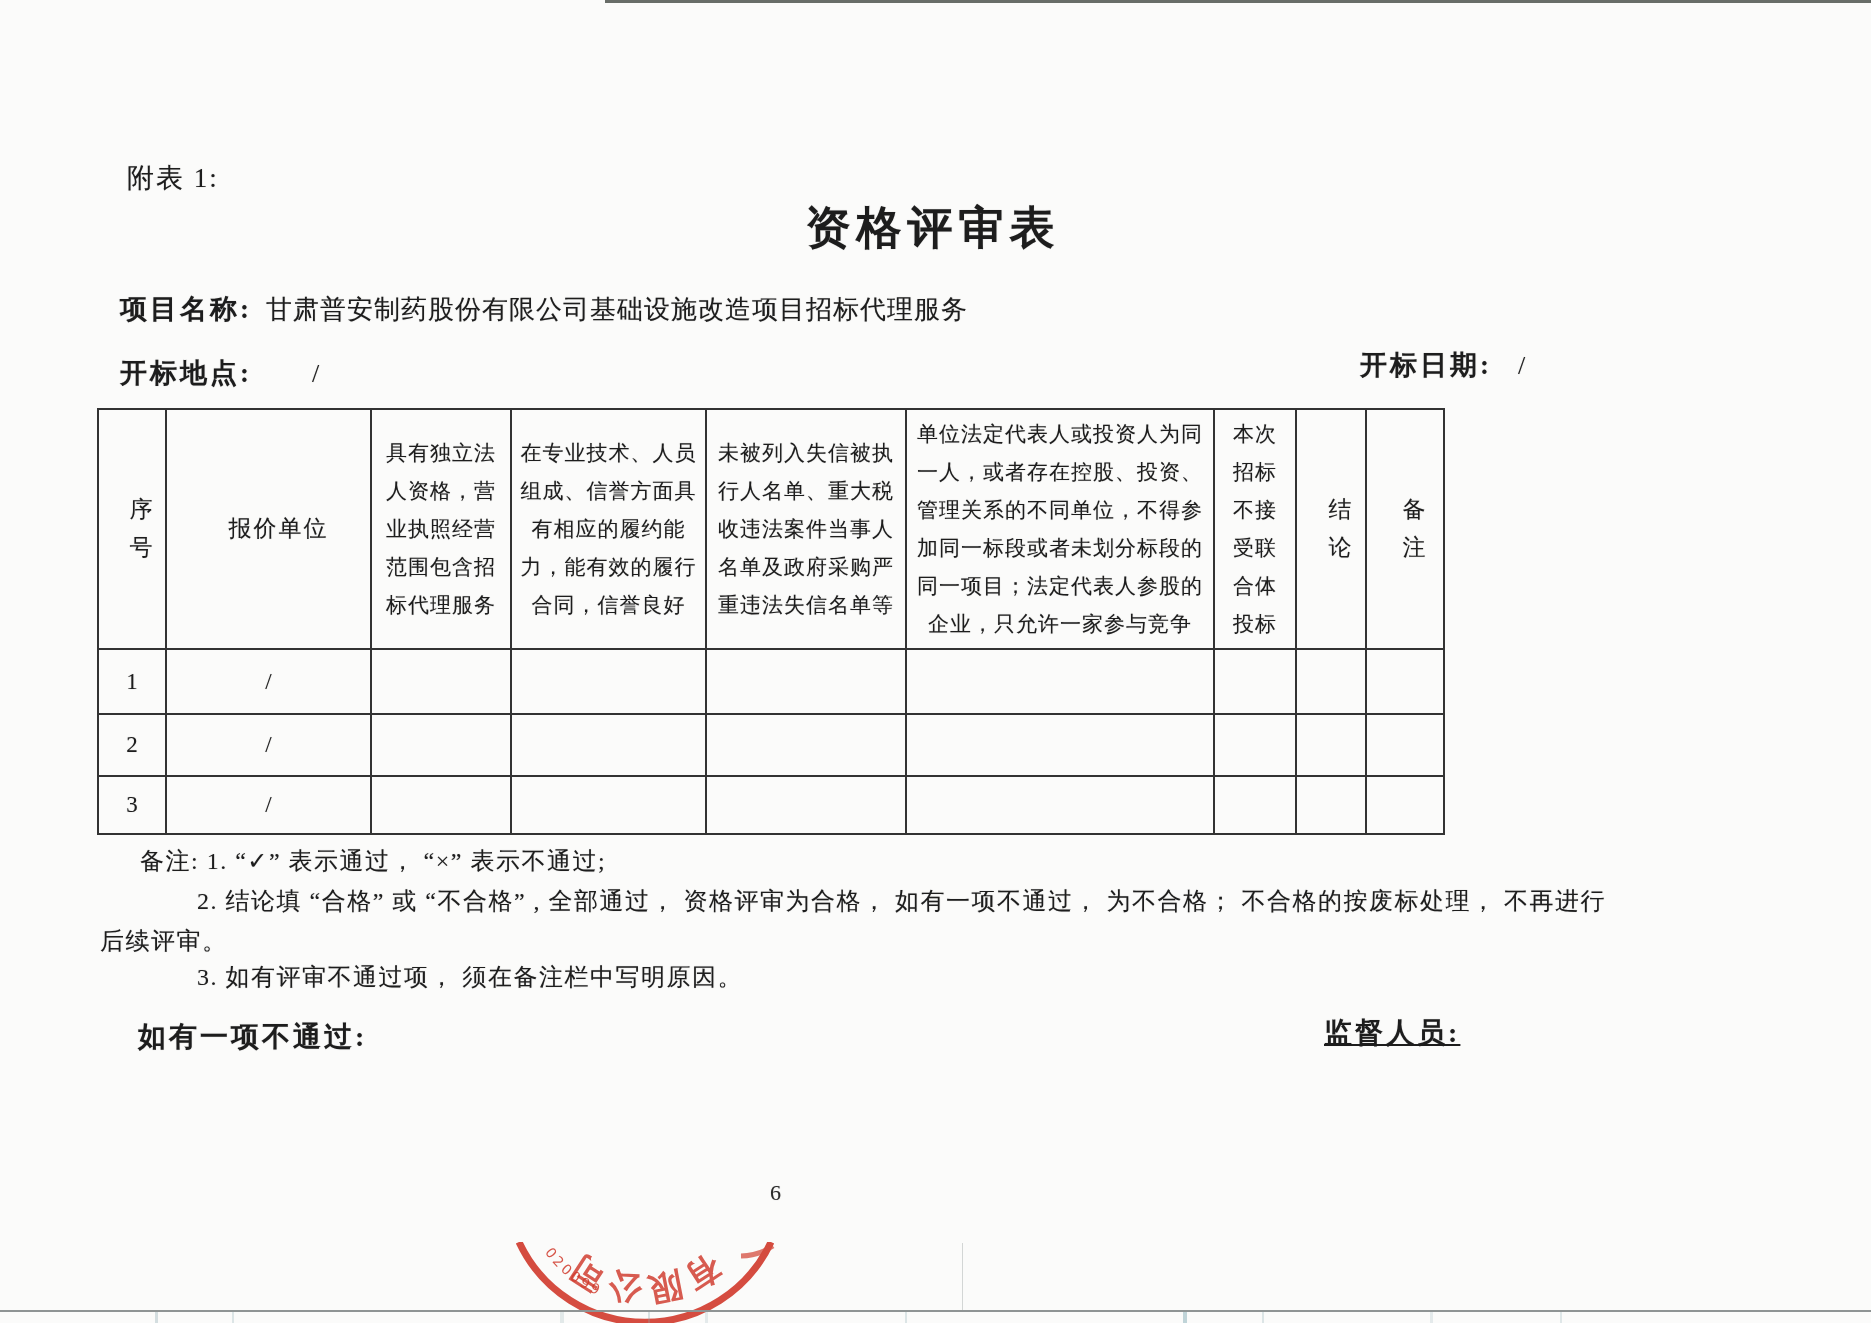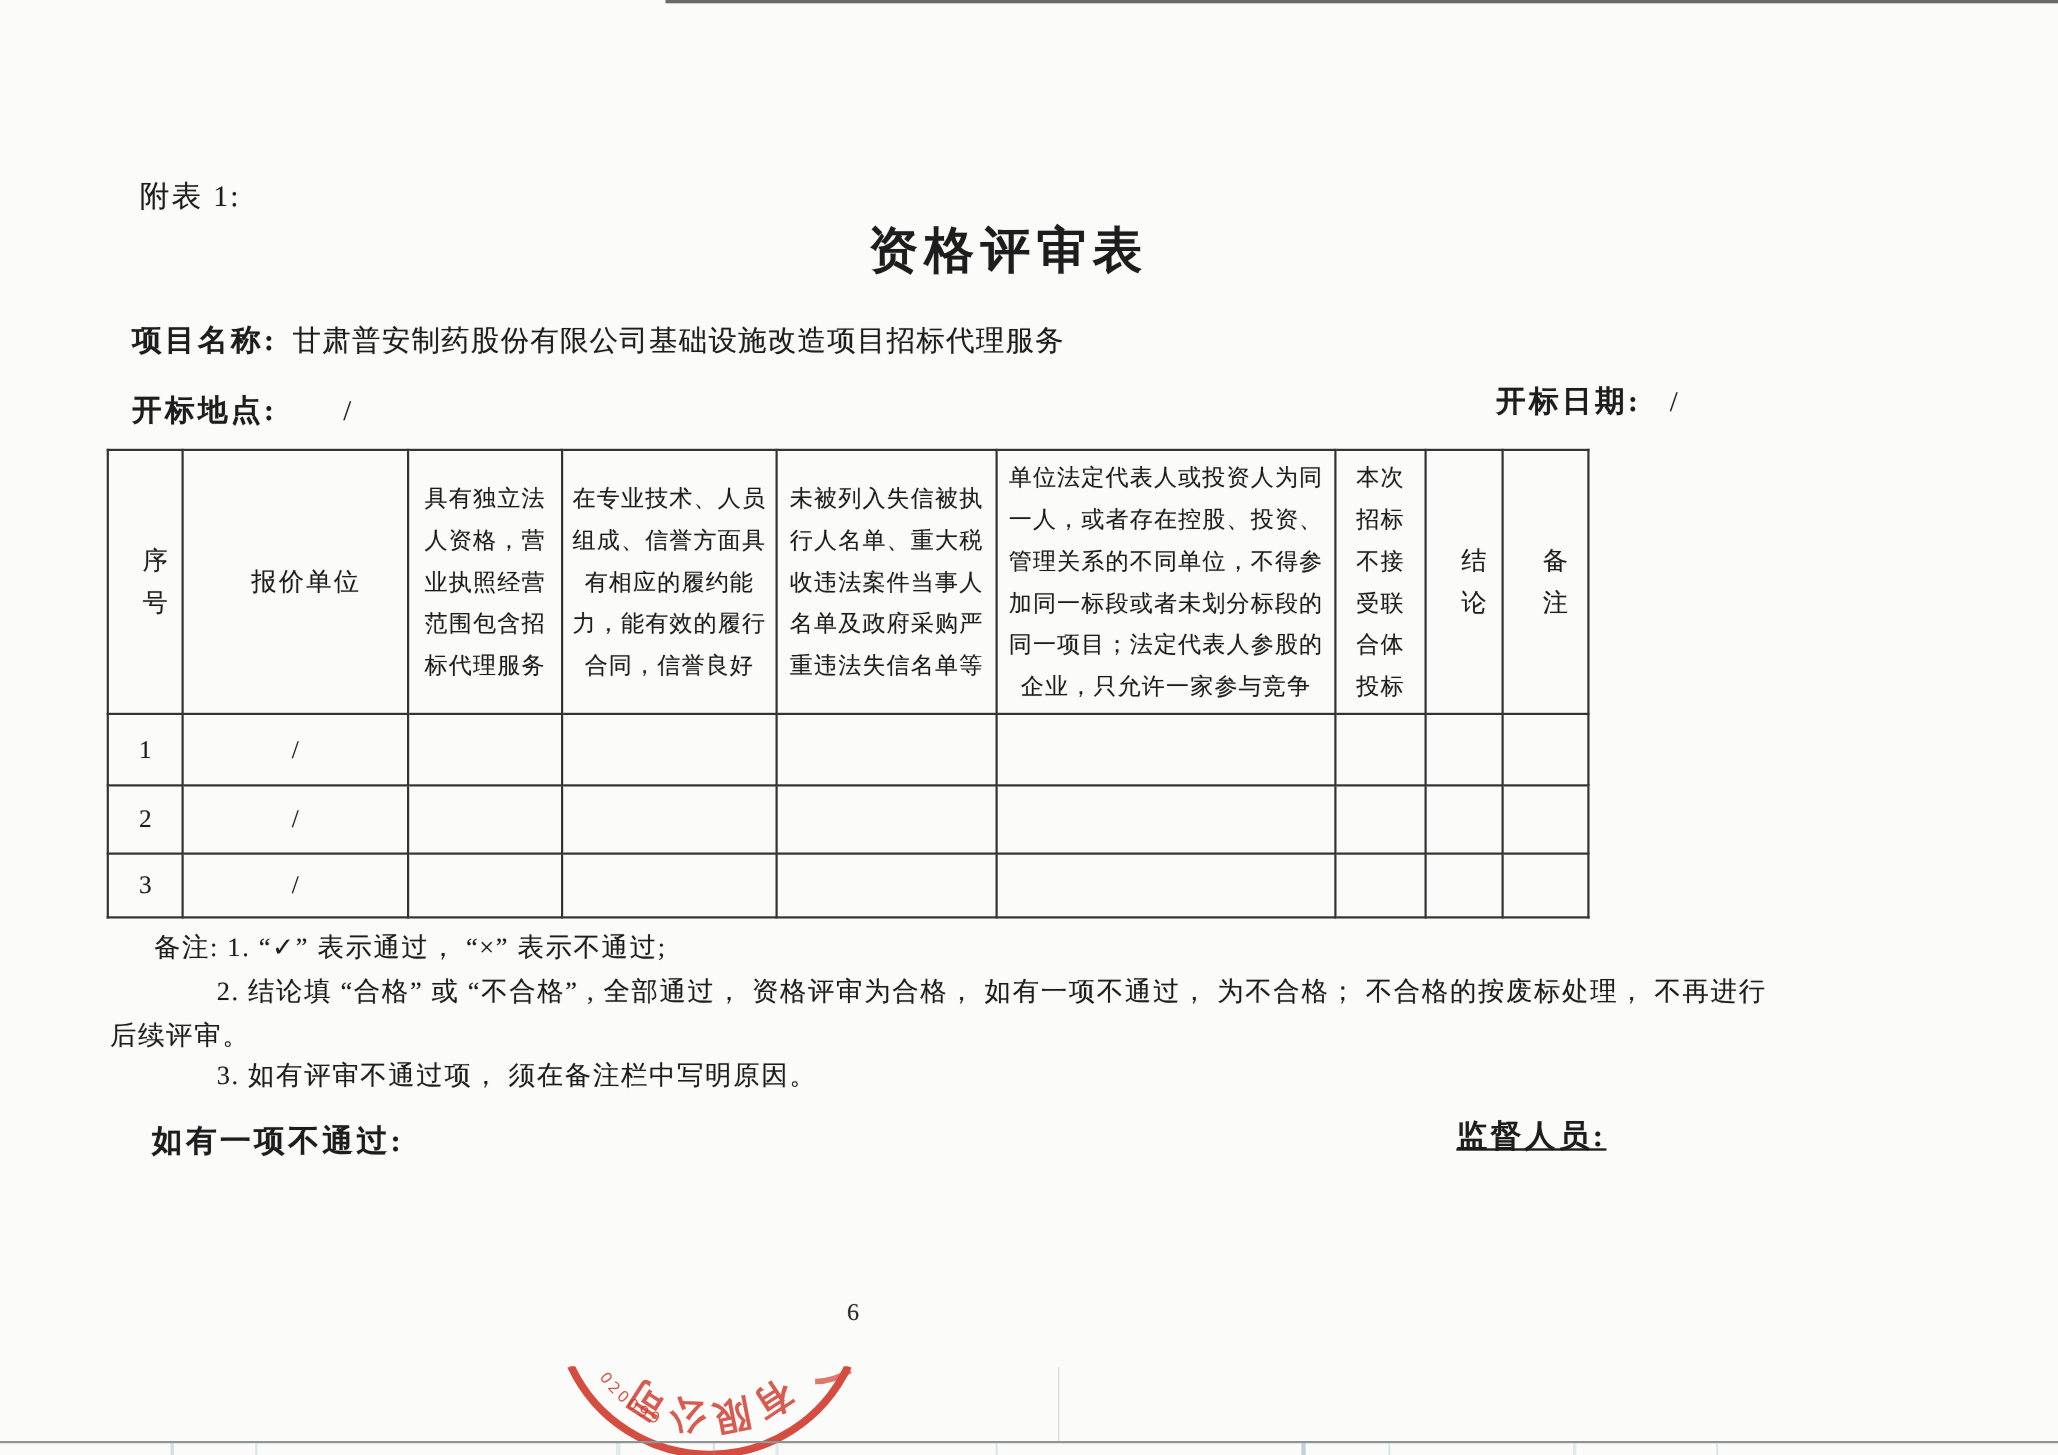--- a/index.html
+++ b/index.html
@@ -14,21 +14,21 @@
   .abs{position:absolute;}
   .ink{text-shadow:0 0 1px rgba(45,45,45,.35);}
 
   
   .top-edge{left:605px;top:0;width:1266px;height:3px;background:#4e544e;opacity:.85;}
   .bottom-edge{left:0;top:1310px;width:1871px;height:2px;background:#8f9494;}
   .fold-line{left:962px;top:1243px;width:1px;height:67px;background:rgba(120,130,130,.3);}
   .edge-tick{top:1312px;height:11px;position:absolute;}
 
   .annotation{left:127px;top:160px;font-size:27px;letter-spacing:2px;}
-  .doc-title{left:0;top:198px;width:1834px;text-align:center;font-size:45px;font-weight:bold;letter-spacing:6px;}
+  .doc-title{left:0;top:198px;width:1834px;text-align:center;font-size:45px;font-weight:bold;letter-spacing:6px;padding-left:16px;}
 
   .field{white-space:nowrap;}
   .field .flabel{font-weight:bold;font-size:27px;letter-spacing:3px;}
   .field .fvalue{font-size:26px;letter-spacing:1px;}
   .field-project{left:120px;top:291px;}
   .field-project .fvalue{margin-left:14px;}
   .field-place{left:120px;top:355px;}
   .field-place .fvalue{margin-left:60px;}
   .field-date{left:1360px;top:347px;}
   .field-date .fvalue{margin-left:26px;}

